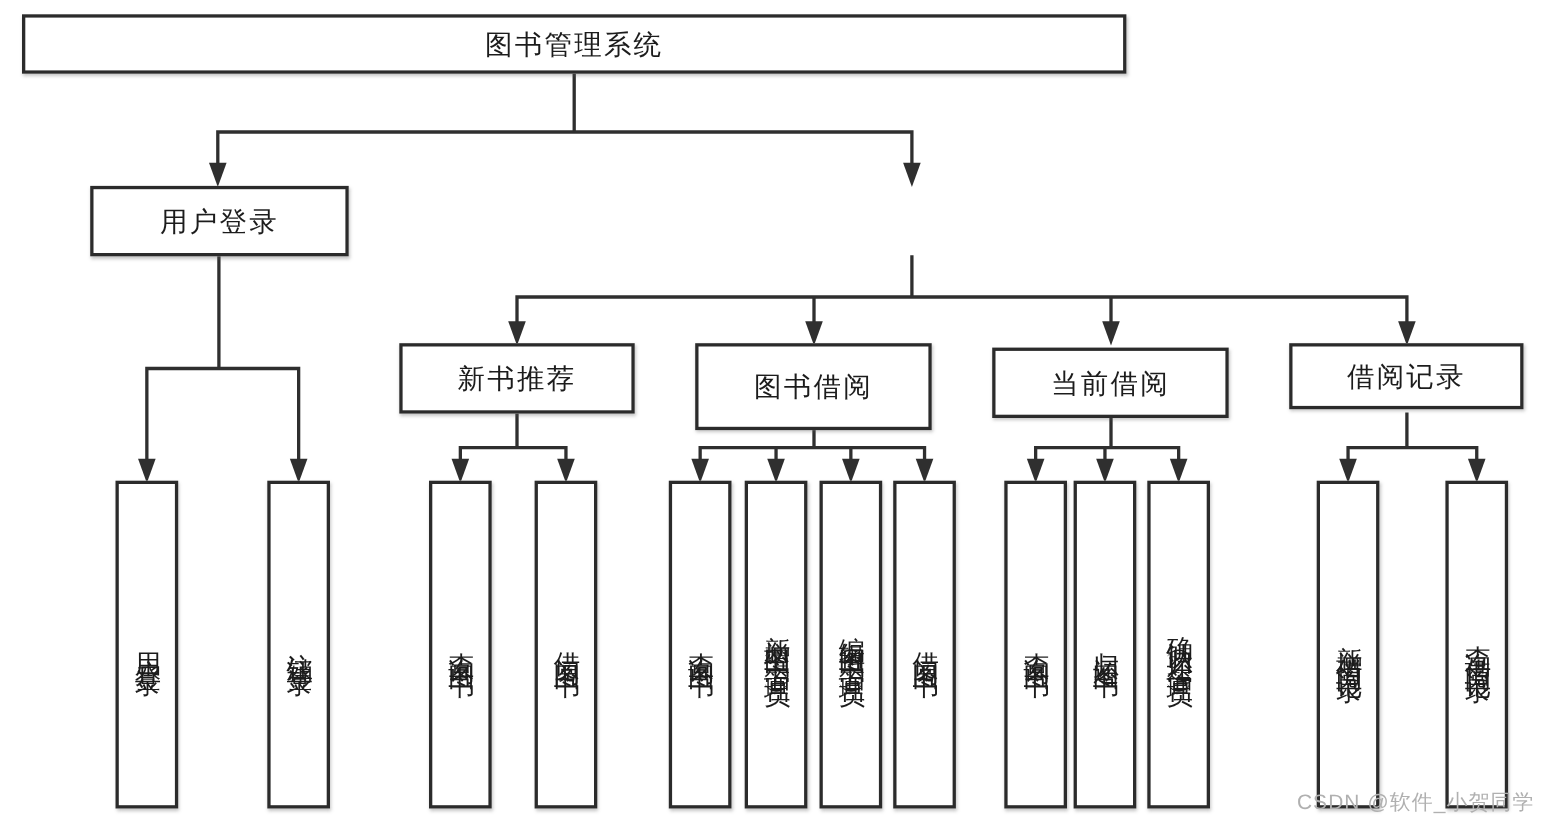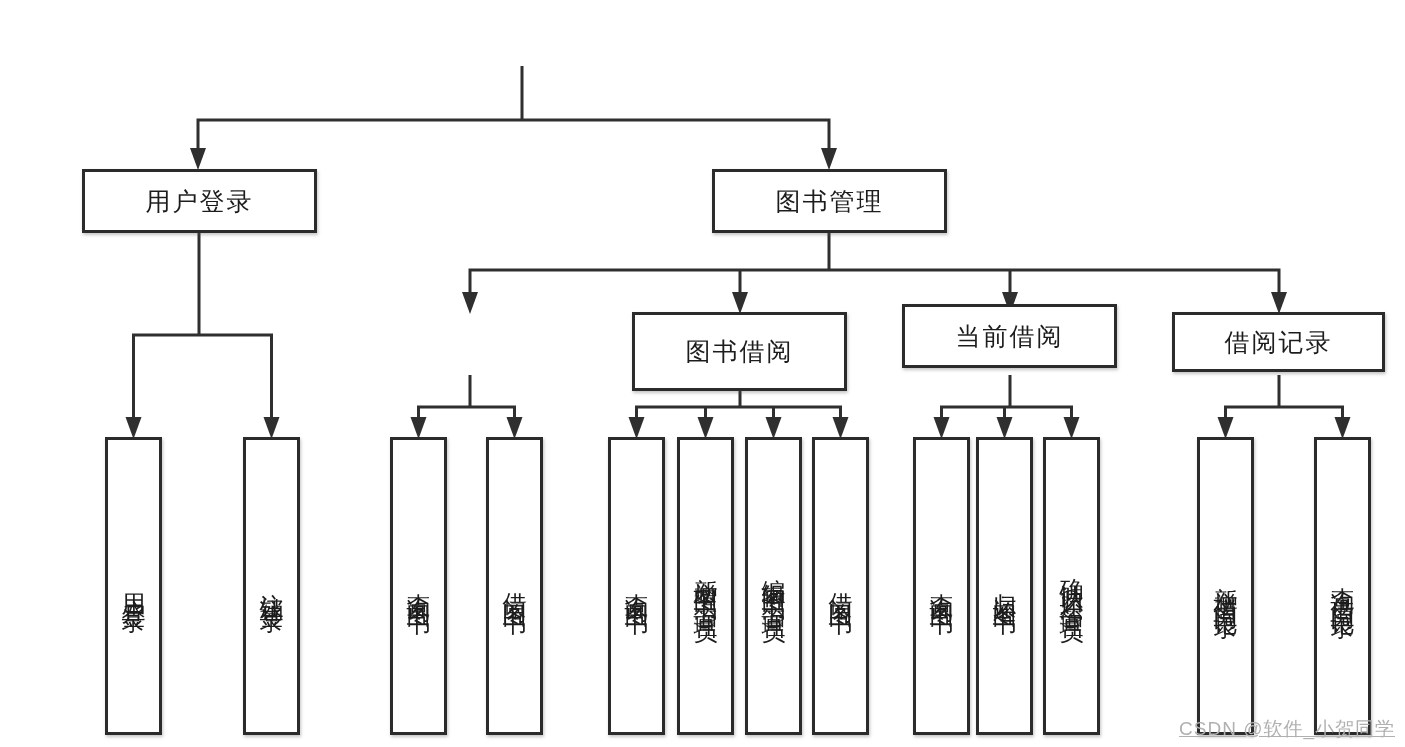--- a/index.html
+++ b/index.html
@@ -13,21 +13,21 @@
     border:3px solid #2b2b2b;display:flex;align-items:center;justify-content:center;
     box-shadow:1px 2px 3px rgba(90,90,90,.35);
     font-size:25px;letter-spacing:2px;white-space:nowrap;z-index:2;
   }
   .leaf{
     writing-mode:vertical-rl;text-orientation:mixed;
     font-size:24px;letter-spacing:6px;white-space:normal;line-height:1;
   }
   .watermark{
     position:absolute;right:10px;bottom:5px;z-index:5;
-    font-size:19px;letter-spacing:1px;color:#b0b0b0;text-decoration:underline;
+    font-size:19px;letter-spacing:1px;color:#b0b0b0;
   }
 </style>
 </head>
 <body>
 
 <div class="canvas">
 
   <svg class="connectors" width="1405" height="747" viewBox="0 0 1405 747" aria-hidden="true">
     <defs>
       <polygon id="arrow-down" points="-8,-22 8,-22 0,0"></polygon>
@@ -57,26 +57,27 @@
       <use href="#arrow-down" transform="translate(773.5,439)"></use>
       <use href="#arrow-down" transform="translate(840.5,439)"></use>
       <use href="#arrow-down" transform="translate(941.5,439)"></use>
       <use href="#arrow-down" transform="translate(1004.5,439)"></use>
       <use href="#arrow-down" transform="translate(1071.5,439)"></use>
       <use href="#arrow-down" transform="translate(1225.5,439)"></use>
       <use href="#arrow-down" transform="translate(1342.5,439)"></use>
     </g>
   </svg>
 
+  <div class="node" style="left:20px;top:13px;width:1004px;height:54px">图书管理系统</div>
 
   <div class="node" style="left:82px;top:169px;width:235px;height:64px">用户登录</div>
-  <div class="node" style="left:712px;top:169px;width:235px;height:64px">图书管理</div>
 
+  <div class="node" style="left:363px;top:312px;width:214px;height:64px">新书推荐</div>
   <div class="node" style="left:632px;top:312px;width:215px;height:79px">图书借阅</div>
-  <div class="node" style="left:902px;top:304px;width:215px;height:64px">当前借阅</div>
+  <div class="node" style="left:902px;top:316px;width:215px;height:64px">当前借阅</div>
   <div class="node" style="left:1172px;top:312px;width:213px;height:60px">借阅记录</div>
 
   <div class="node leaf" style="left:105px;top:437px;width:57px;height:298px">用户登录</div>
   <div class="node leaf" style="left:243px;top:437px;width:57px;height:298px">注销登录</div>
   <div class="node leaf" style="left:390px;top:437px;width:57px;height:298px">查询图书</div>
   <div class="node leaf" style="left:486px;top:437px;width:57px;height:298px">借阅图书</div>
   <div class="node leaf" style="left:608px;top:437px;width:57px;height:298px">查询图书</div>
   <div class="node leaf" style="left:677px;top:437px;width:57px;height:298px">新增图书（管理员）</div>
   <div class="node leaf" style="left:745px;top:437px;width:57px;height:298px">编辑图书（管理员）</div>
   <div class="node leaf" style="left:812px;top:437px;width:57px;height:298px">借阅图书</div>

